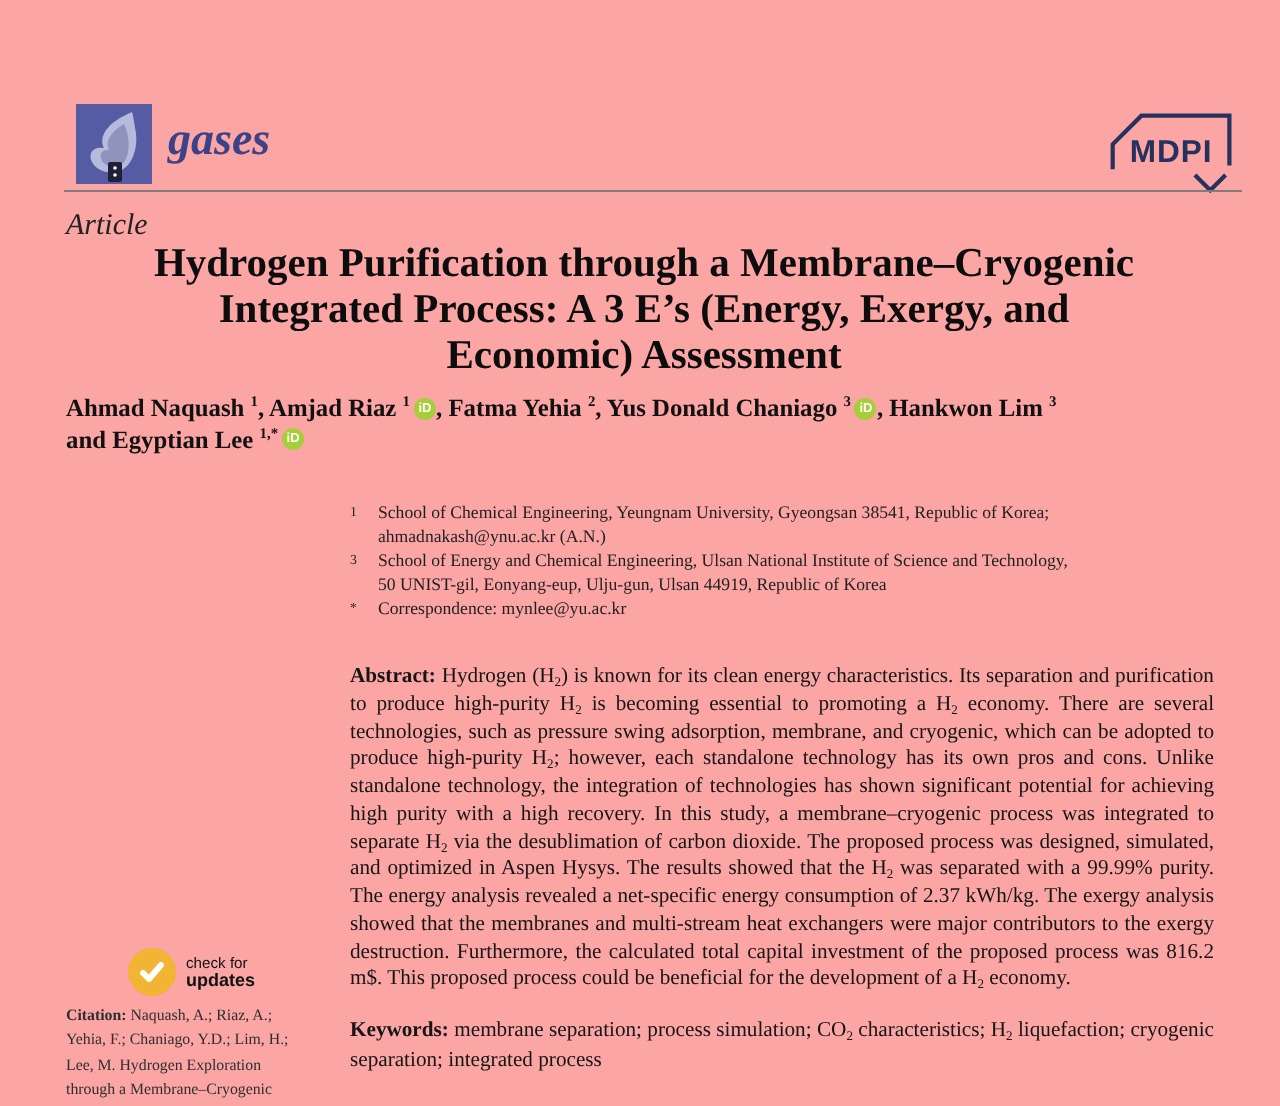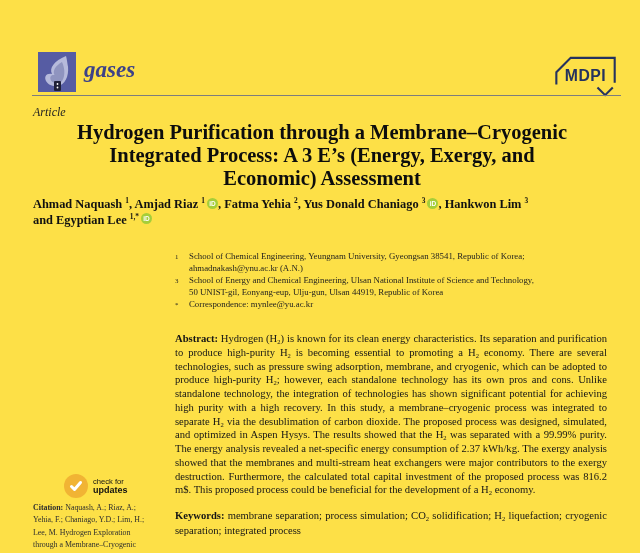--- a/index.html
+++ b/index.html
@@ -1,32 +1,32 @@
 <!DOCTYPE html>
 <html style="--logo_bg: #565ca3; --logo_flame: #b6badb; --journal_name: #3d4288; --mdpi_navy: #25325e; --orcid_green: #a6ce39; --badge_yellow: #f1b434;"><head>
 <meta charset="utf-8">
 <style>
   * { margin:0; padding:0; box-sizing:border-box; }
   html,body { background:#e8e8e8; }
   .page {
     position:relative; width:640px; height:553px; margin:0 auto;
-    background:#fde047; overflow:hidden;
+    background:#fca5a5; overflow:hidden;
     font-family:"Liberation Serif", serif; color:#1a1a1a;
   }
   
   .journal-logo { position:absolute; left:38px; top:52px; width:38px; height:40px; cursor:pointer; }
   .journal-name {
     position:absolute; left:84px; top:57px;
     font-style:italic; font-weight:bold; font-size:23px;
     color:var(--journal_name,#3d4288); cursor:pointer;
   }
   .mdpi-logo { position:absolute; left:551px; top:54px; width:70px; height:44px; cursor:pointer; }
   .header-rule { position:absolute; left:32px; top:95px; width:589px; border-top:1.6px solid #7d7d7d; }
   
-  .article-type { position:absolute; left:33px; top:105px; font-style:italic; font-size:12px; color:#222; }
+  .article-type { position:absolute; left:33px; top:105px; font-style:italic; font-size:15px; color:#222; }
   .page-title {
     position:absolute; left:32px; top:121px; width:580px;
     font-weight:bold; font-size:20.5px; line-height:23px;
     white-space:pre-line; color:#0d0d0d;text-align:center;
   }
   .authors {
     position:absolute; left:33px; top:197px;
     font-weight:bold; font-size:12.4px; line-height:15.5px;
     white-space:nowrap; color:#111;
   }
@@ -111,21 +111,21 @@
       <span class="aff-text">School of Energy and Chemical Engineering, Ulsan National Institute of Science and Technology,
 50 UNIST-gil, Eonyang-eup, Ulju-gun, Ulsan 44919, Republic of Korea</span>
     </div>
     <div class="aff-row">
       <span class="aff-marker">*</span>
       <span class="aff-text">Correspondence: mynlee@yu.ac.kr</span>
     </div>
   </section>
 
   <p class="abstract"><span class="b">Abstract: </span><span>Hydrogen (H</span><sub>2</sub><span>) is known for its clean energy characteristics. Its separation and purification to produce high-purity H</span><sub>2</sub><span> is becoming essential to promoting a H</span><sub>2</sub><span> economy. There are several technologies, such as pressure swing adsorption, membrane, and cryogenic, which can be adopted to produce high-purity H</span><sub>2</sub><span>; however, each standalone technology has its own pros and cons. Unlike standalone technology, the integration of technologies has shown significant potential for achieving high purity with a high recovery. In this study, a membrane–cryogenic process was integrated to separate H</span><sub>2</sub><span> via the desublimation of carbon dioxide. The proposed process was designed, simulated, and optimized in Aspen Hysys. The results showed that the H</span><sub>2</sub><span> was separated with a 99.99% purity. The energy analysis revealed a net-specific energy consumption of 2.37 kWh/kg. The exergy analysis showed that the membranes and multi-stream heat exchangers were major contributors to the exergy destruction. Furthermore, the calculated total capital investment of the proposed process was 816.2 m$. This proposed process could be beneficial for the development of a H</span><sub>2</sub><span> economy.</span></p>
-  <p class="keywords"><span class="b">Keywords: </span><span>membrane separation; process simulation; CO</span><sub>2</sub><span> solidification; H</span><sub>2</sub><span> liquefaction; cryogenic separation; integrated process</span></p>
+  <p class="keywords"><span class="b">Keywords: </span><span>membrane separation; process simulation; CO</span><sub>2</sub><span> characteristics; H</span><sub>2</sub><span> liquefaction; cryogenic separation; integrated process</span></p>
 
   <div class="update-badge">
     <span class="badge-circle">
       <svg width="16" height="16" viewBox="0 0 16 16">
         <polyline points="3.5,8.5 6.5,11.5 12.5,4.5" fill="none" stroke="#ffffff" stroke-width="3" stroke-linecap="round" stroke-linejoin="round"></polyline>
       </svg>
     </span>
     <span class="badge-text">
       <span class="badge-line1">check for</span><br>
       <span class="badge-line2">updates</span>

